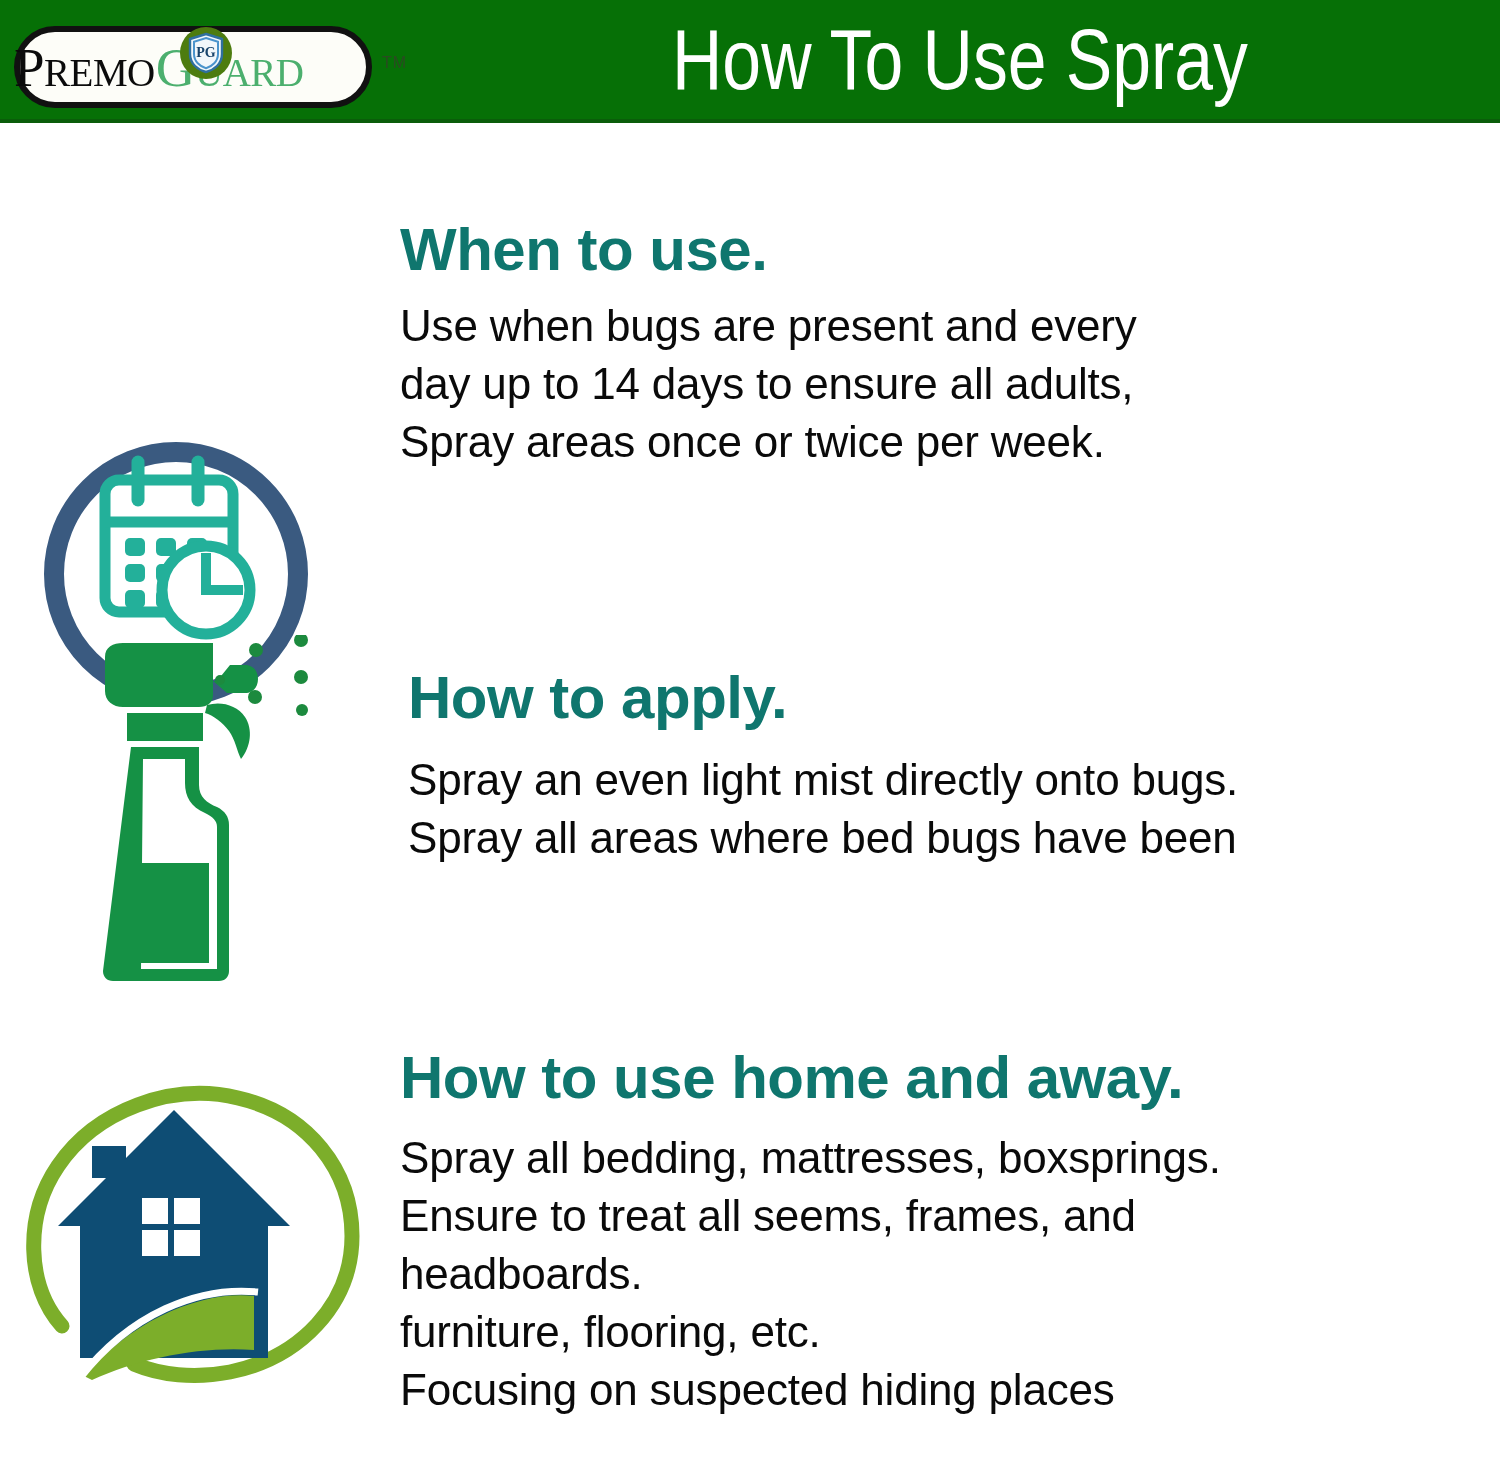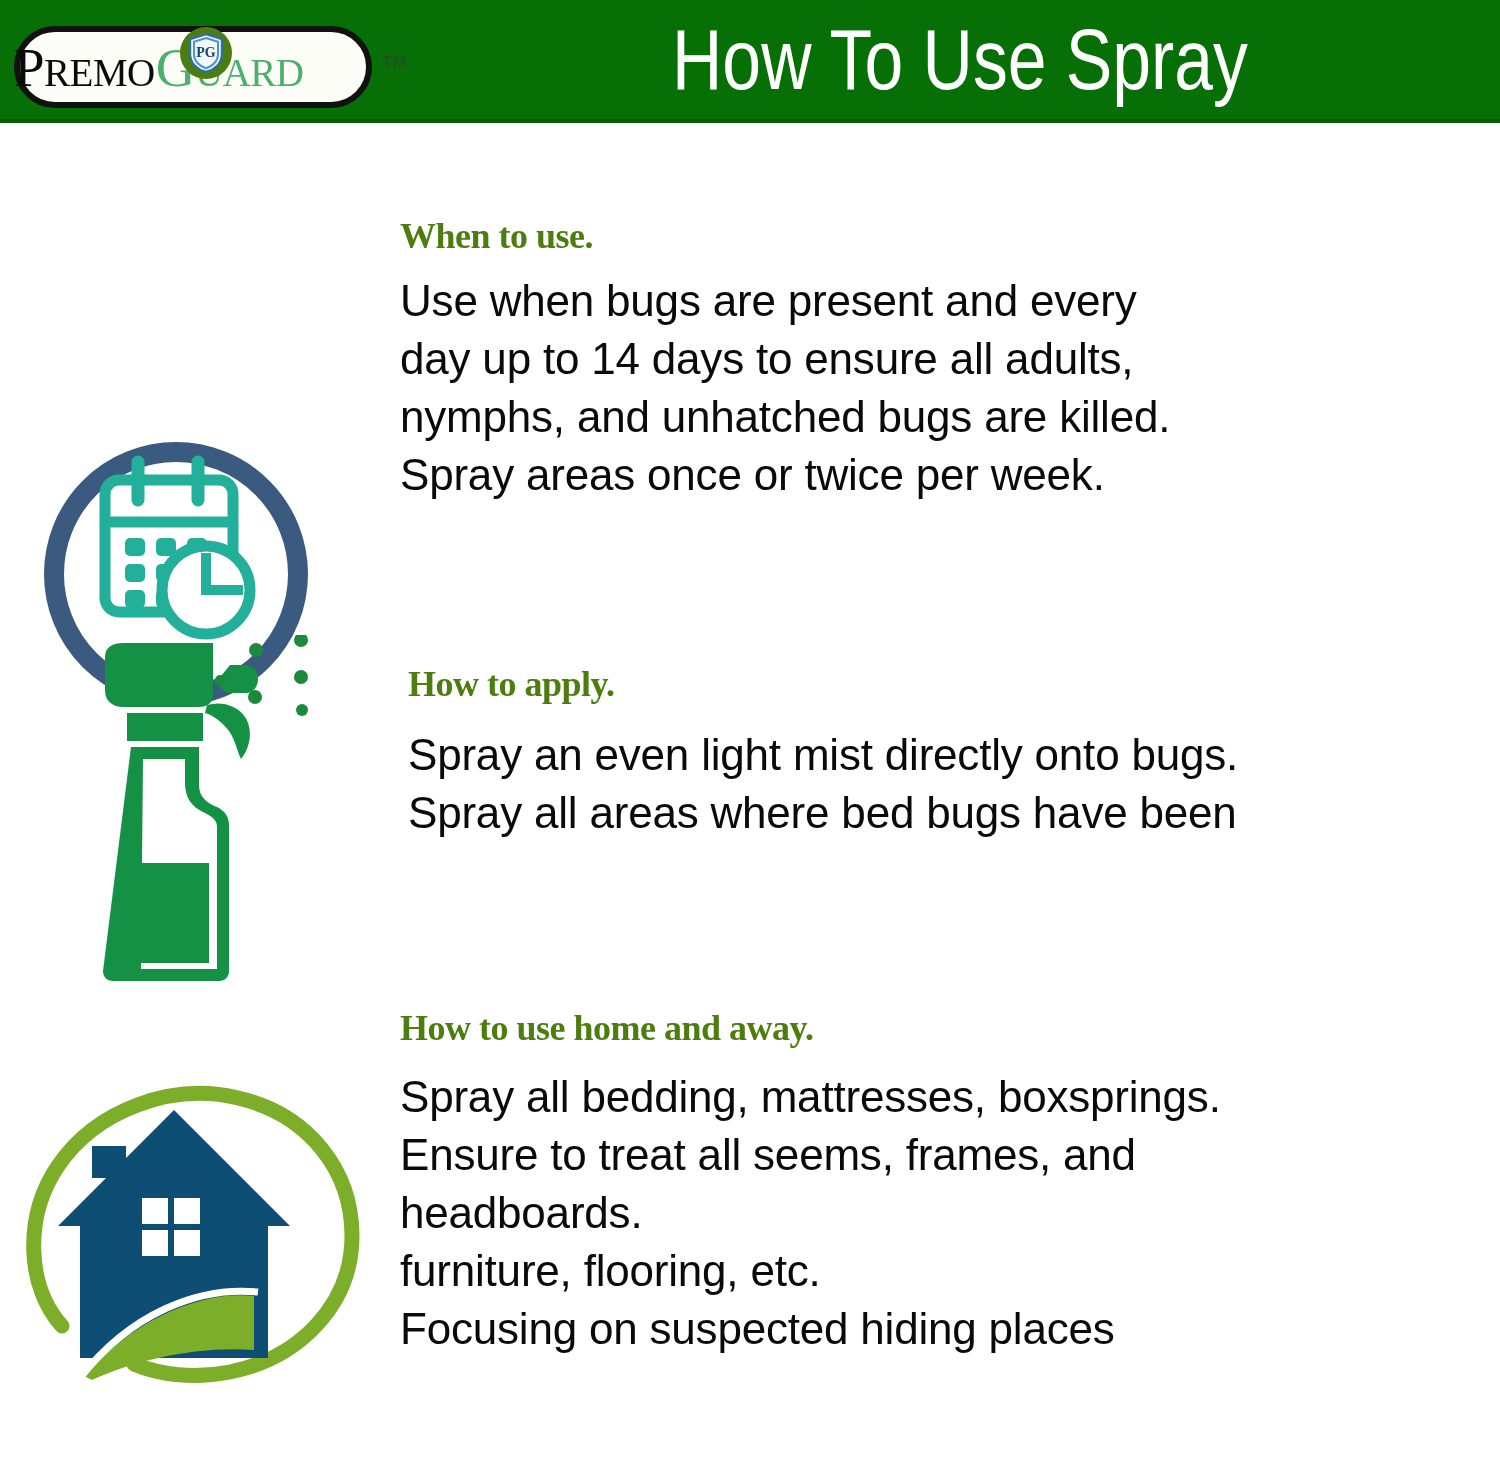--- a/index.html
+++ b/index.html
@@ -105,24 +105,24 @@
     transform-origin: center center;
     white-space: nowrap;
   }
 
   
   .section { position: absolute; }
 
   .icon-box { position: absolute; }
 
   .sec-heading {
-    font-family: Liberation Serif, serif;
+    font-family: Liberation Sans, sans-serif;
     font-weight: bold;
-    font-size: 36px;
-    color: #4d7c0f;
+    font-size: 60px;
+    color: #0f766e;
     letter-spacing: -0.5px;
     white-space: nowrap;
     line-height: 1.05;
   }
   .sec-body {
     font-family: "Liberation Sans", sans-serif;
     font-weight: 400;
     font-size: 44px;
     color: #0a0a0a;
     line-height: 58px;
@@ -140,21 +140,21 @@
   
   #section-apply { left: 0; top: 620px; width: 1500px; height: 380px; }
   #icon-spray { left: 95px; top: 15px; width: 270px; height: 350px; }
   #apply-text { position: absolute; left: 408px; top: 46px; }
   #apply-text .sec-heading { margin-bottom: 22px; }
 
   
   #section-home { left: 0; top: 1010px; width: 1500px; height: 459px; }
   #icon-house { left: 22px; top: 48px; width: 345px; height: 340px; }
   #home-text { position: absolute; left: 400px; top: 0px; }
-  #home-text .sec-heading { margin-bottom: 20px; }
+  #home-text .sec-heading { margin-bottom: 20px; margin-top: 36px; }
 
   .icon-svg { display: block; width: 100%; height: 100%; }
 </style>
 </head>
 <body>
 
 <div class="page">
 
   <div class="header">
 
@@ -206,21 +206,20 @@
           <line x1="166" y1="152" x2="198" y2="152"></line>
         </g>
       </svg>
     </div>
 
     <div id="when-text">
       <div class="sec-heading">When to use.</div>
       <div class="sec-body">
         <div>Use when bugs are present and every</div>
         <div>day up to 14 days to ensure all adults,</div>
-        <div>nymphs, and unhatched bugs are killed.</div>
         <div>Spray areas once or twice per week.</div>
       </div>
     </div>
   </div>
 
   <div class="section" id="section-apply">
 
     <div class="icon-box" id="icon-spray">
       <svg class="icon-svg" viewBox="0 0 270 350">
         <g fill="#159145">

